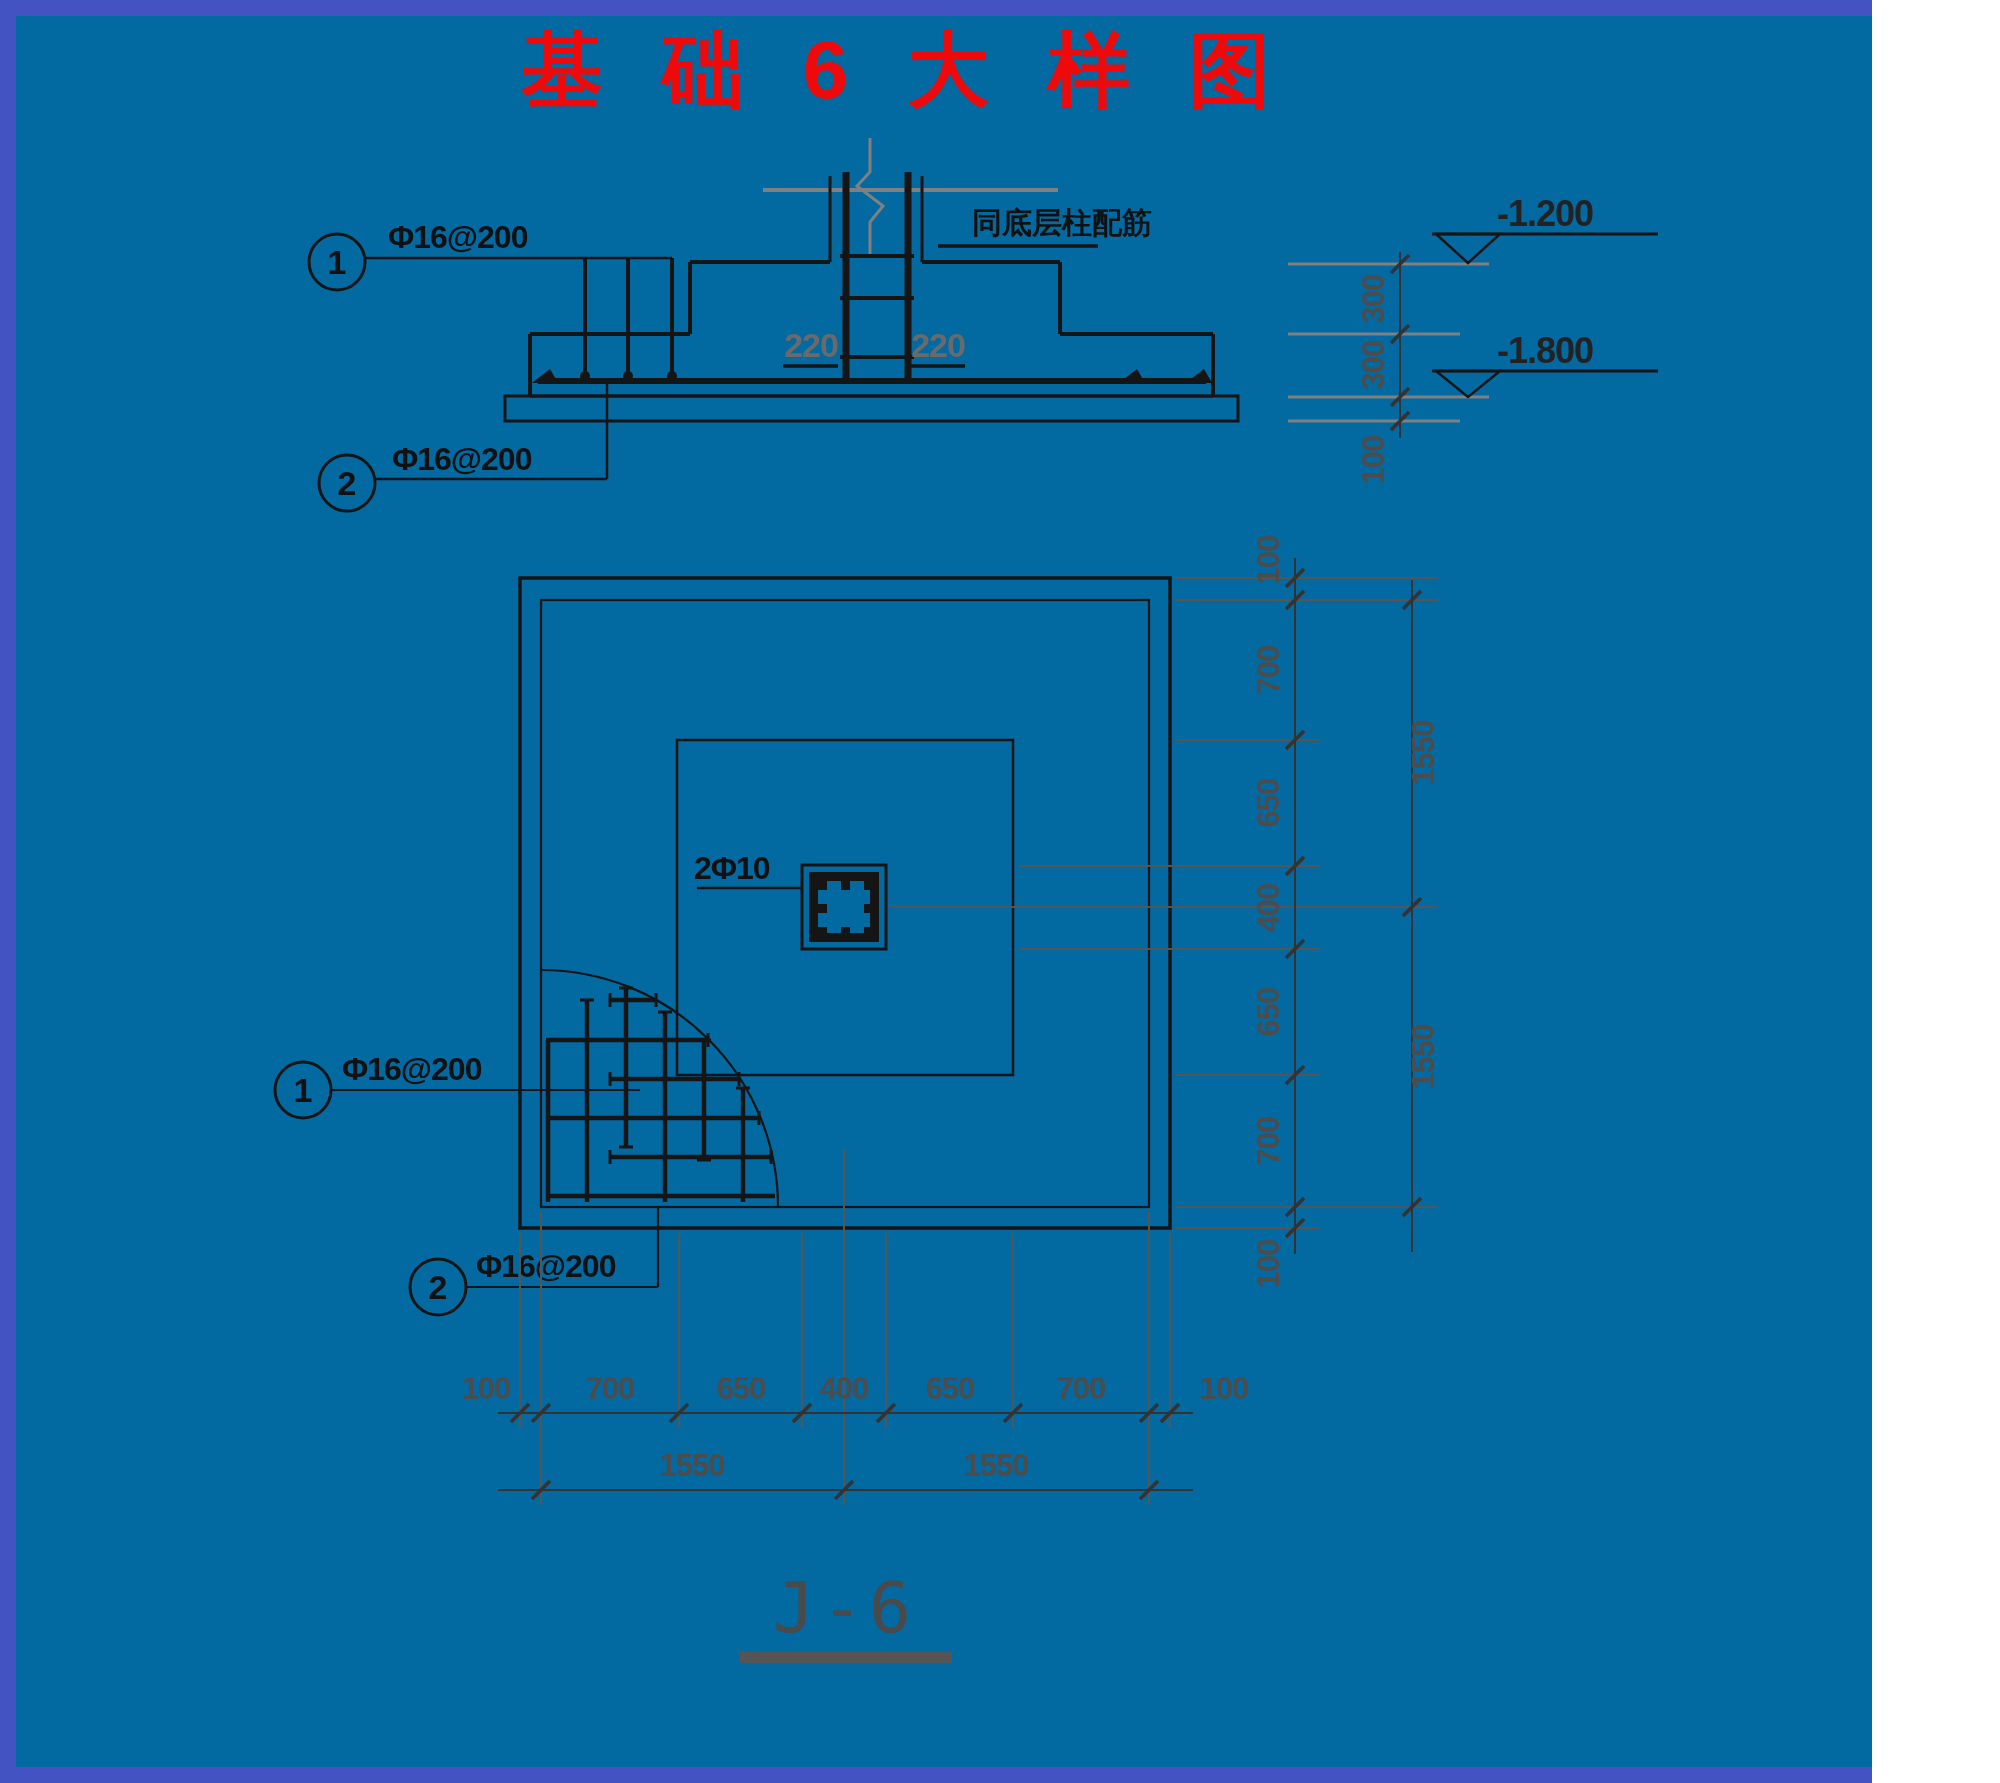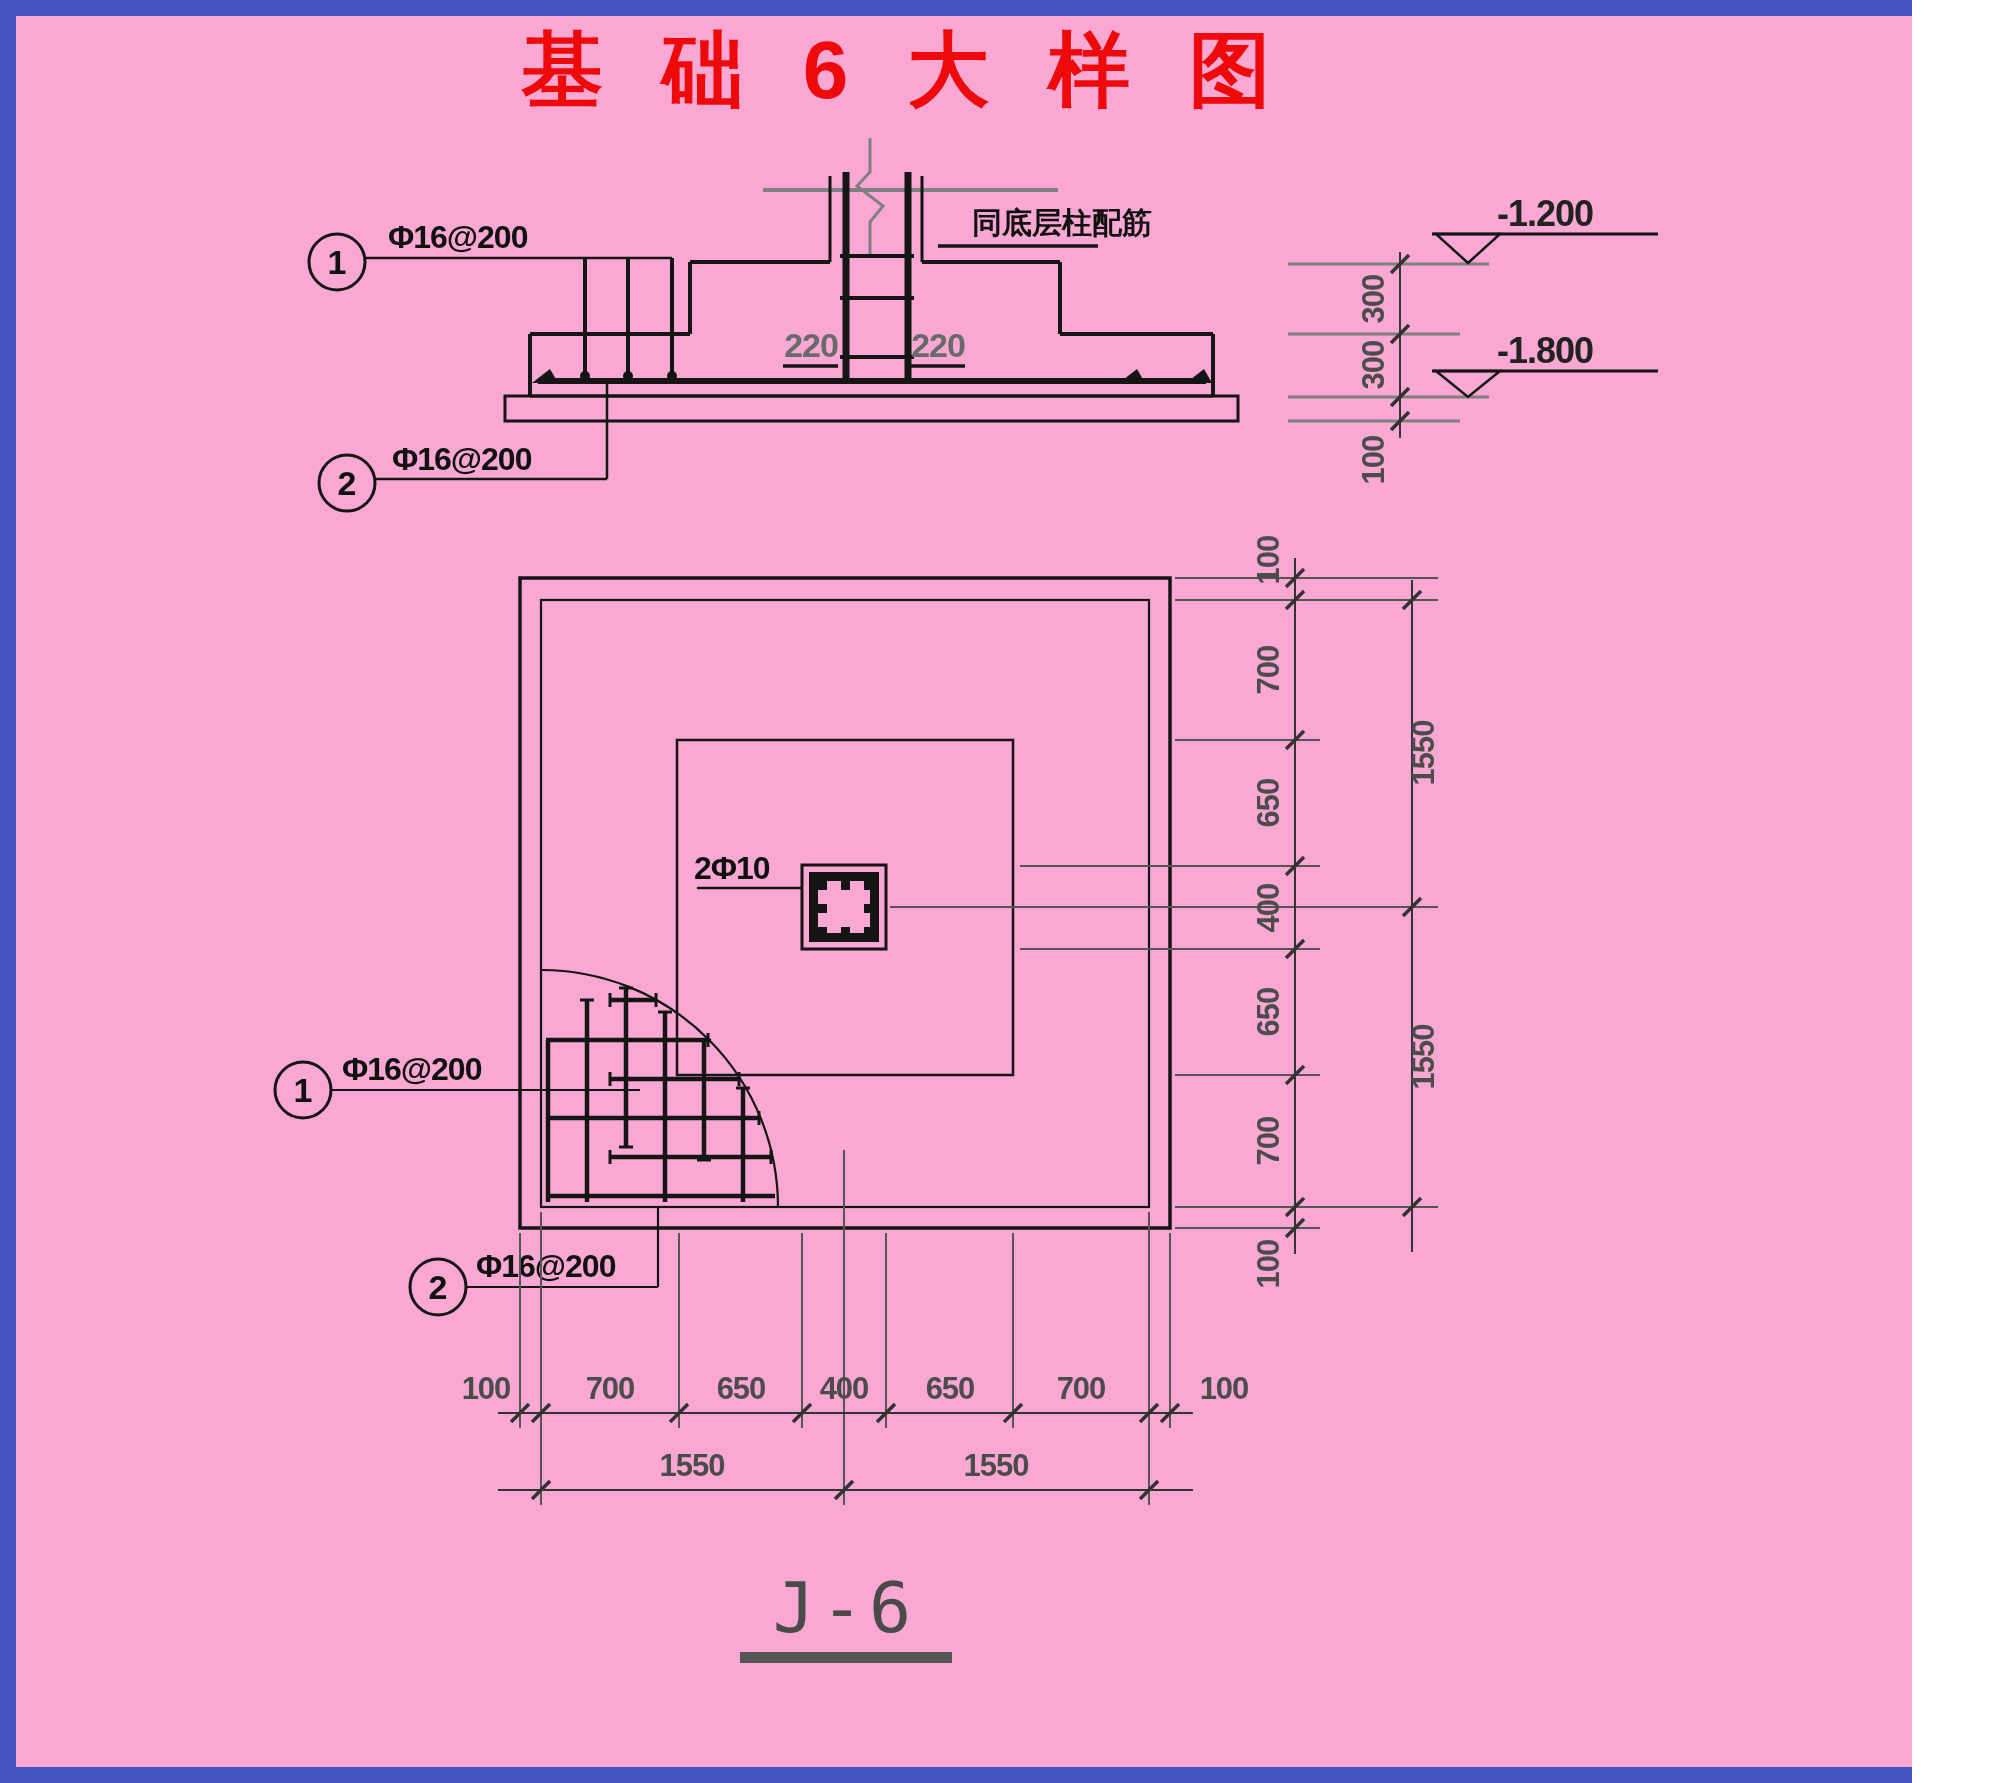--- a/index.html
+++ b/index.html
@@ -1,16 +1,16 @@
 <!DOCTYPE html>
 <html><head>
 <meta charset="utf-8">
 <style>
   html,body{margin:0;padding:0;background:#ffffff;}
-  .page{position:relative;width:1872px;height:1783px;background:#f9a8d4;overflow:hidden;padding-left:40px;}
+  .page{position:relative;width:1872px;height:1783px;background:#0369a1;overflow:hidden;}
   svg{position:absolute;left:0;top:0;}
   text{font-family:"Liberation Sans","DejaVu Sans",sans-serif;}
   .title-text{font-size:82px;font-weight:bold;letter-spacing:18px;}
   .callout-label{font-size:32px;font-weight:bold;fill:#111;letter-spacing:-1px;}
   .callout-num{font-size:34px;font-weight:bold;fill:#111;}
   .dim-text{font-size:31px;font-weight:bold;fill:#4c4c4c;letter-spacing:-1px;}
   .dim-220{font-size:34px;font-weight:bold;fill:#6a6a6a;letter-spacing:-1px;}
   .level-text{font-size:36px;font-weight:bold;fill:#222;letter-spacing:-1px;}
   .note-text{font-size:30px;font-weight:bold;fill:#111;}
   .fig-text{font-family:"DejaVu Sans Mono","Liberation Mono",monospace;font-size:70px;fill:#4a4a4a;letter-spacing:6px;}

